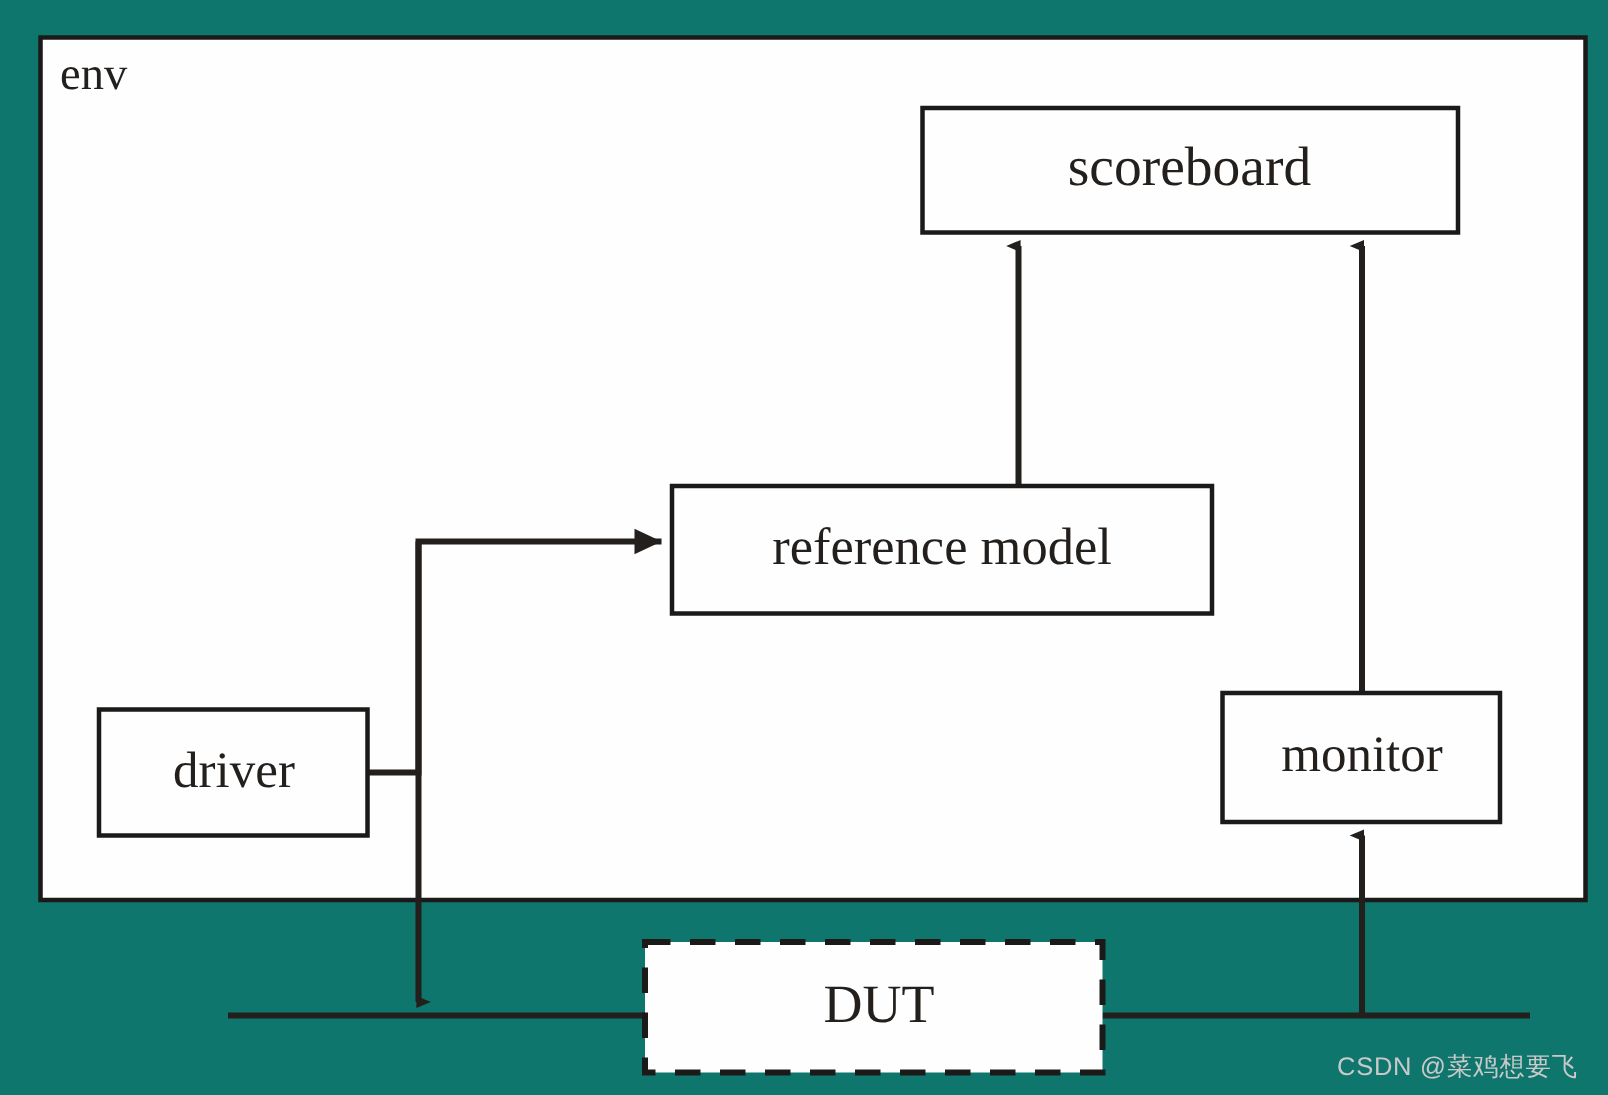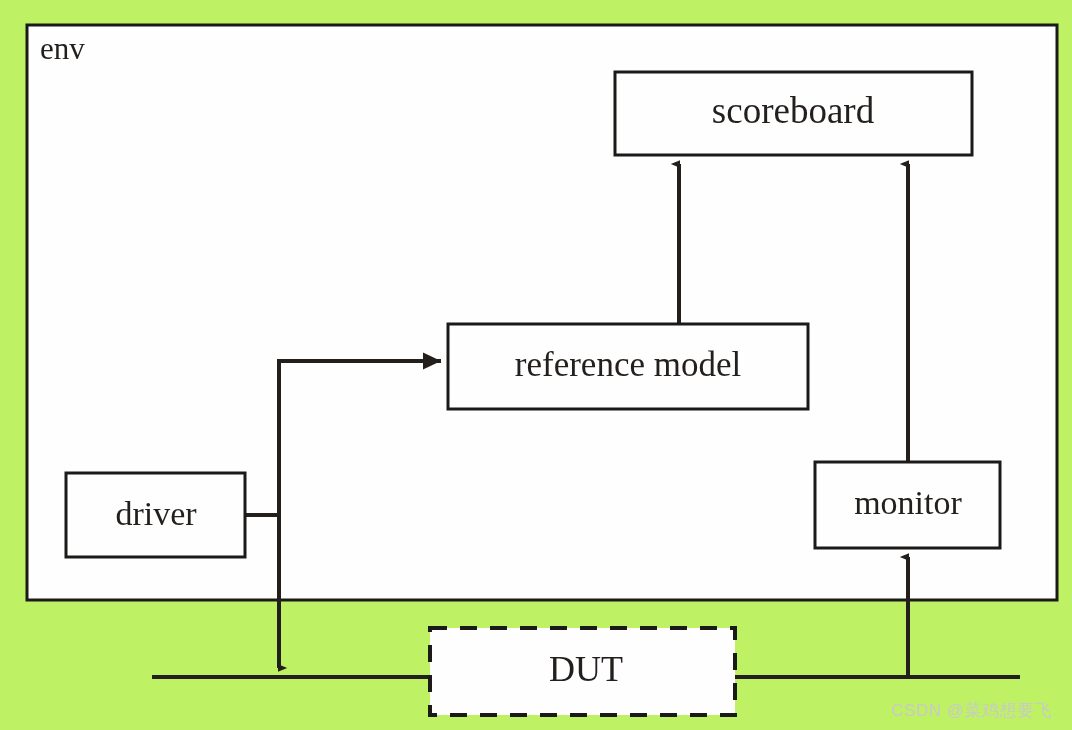--- a/index.html
+++ b/index.html
@@ -10,21 +10,21 @@
   body {
     width: 1072px;
     height: 730px;
     overflow: hidden;
     font-family: "Liberation Serif", serif;
   }
   #diagram-root {
     position: relative;
     width: 1072px;
     height: 730px;
-    background: #bef264;
+    background: #0f766e;
   }
   svg#diagram-canvas {
     position: absolute;
     left: 0;
     top: 0;
     width: 1072px;
     height: 730px;
     display: block;
   }
   .box-fill { fill: #fefefe; }

